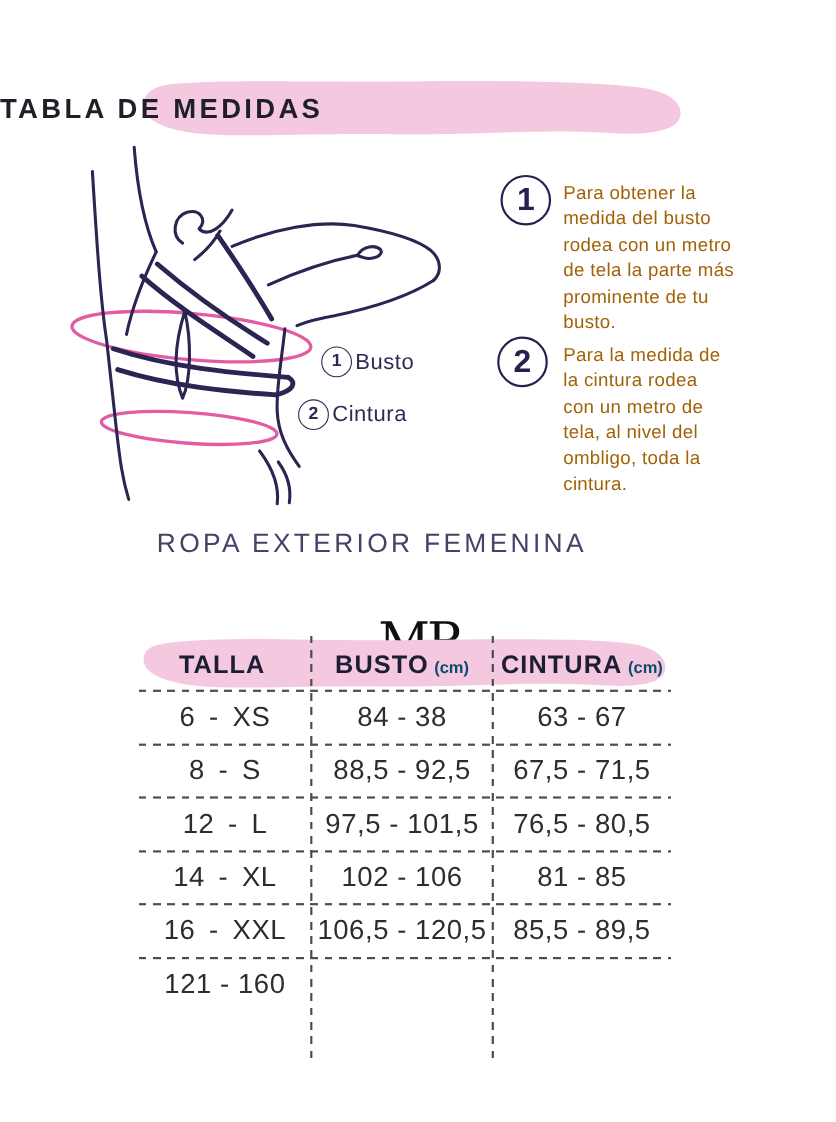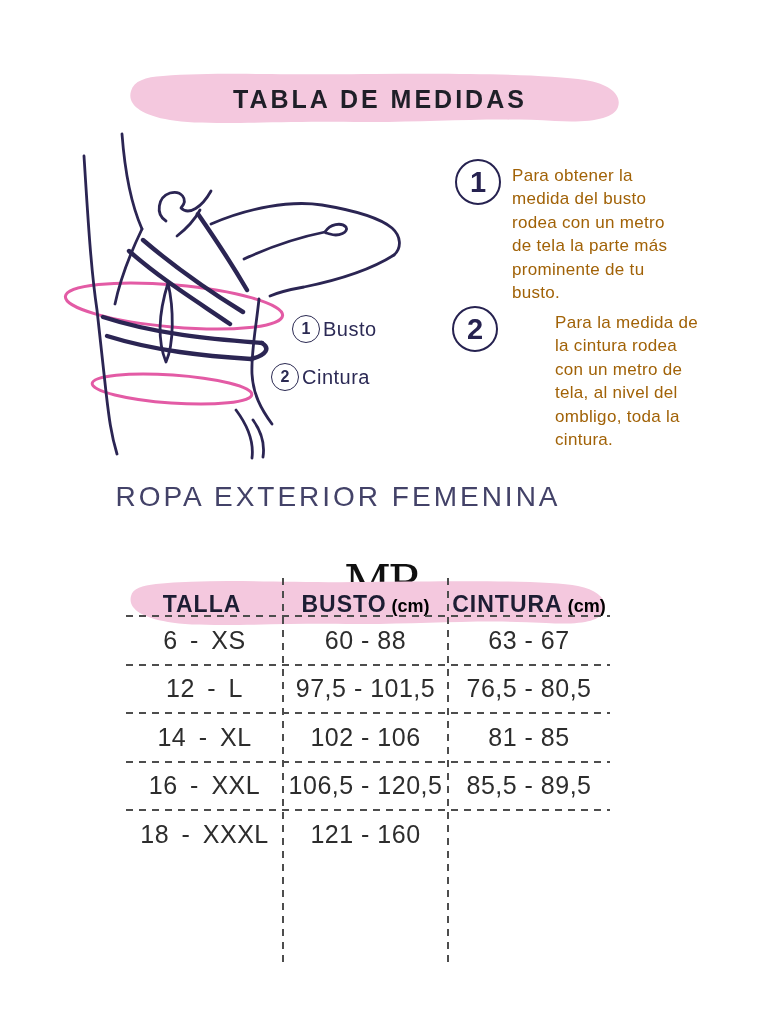--- a/index.html
+++ b/index.html
@@ -4,21 +4,21 @@
 <style>
   html,body{margin:0;padding:0;background:#fff;}
   .page{
     position:relative;width:760px;height:1020px;background:#ffffff;overflow:hidden;
     font-family:"Liberation Sans",sans-serif;
   }
 
   
   .title-blob-svg{position:absolute;left:125px;top:71px;width:500px;height:54px;}
   .page-title{
-    position:absolute;left:0;top:85px;width:760px;text-align:center;
+    position:absolute;left:0;top:85px;width:760px;
     font-size:25px;font-weight:bold;letter-spacing:3px;color:#1f1f28;
   }
 
   
   .figure-svg{position:absolute;left:40px;top:132px;width:400px;height:330px;}
 
   .measure-label{position:absolute;display:flex;align-items:center;gap:3px;height:28px;}
   .measure-label .numcircle{
     width:28px;height:28px;border:1.7px solid #2b2a52;border-radius:50%;
     box-sizing:border-box;display:flex;align-items:center;justify-content:center;
@@ -35,49 +35,49 @@
     font-size:29px;font-weight:bold;color:#262250;
   }
   .instr-circle-1{left:455px;top:159px;}
   .instr-circle-2{left:452px;top:306px;}
   .instr-text{
     position:absolute;left:512px;width:178px;
     font-size:17px;line-height:23.4px;color:#a16207;letter-spacing:0.3px;
     white-space:pre-line;
   }
   .instr-text-1{top:164px;}
-  .instr-text-2{top:311px;margin-left:43px;}
+  .instr-text-2{top:311px;}
 
   
   .section-heading{
     position:absolute;left:0;top:481px;width:676px;text-align:center;
-    font-size:28px;letter-spacing:3px;color:#434268;
+    font-size:24px;letter-spacing:3px;color:#434268;
   }
   .brand-logo{
     position:absolute;left:0;top:512px;width:760px;text-align:center;
     font-family:"DejaVu Serif",serif;font-size:46px;line-height:52px;color:#101010;
     letter-spacing:-3px;
     margin-top:44px;
   }
 
   
   .size-table{position:absolute;left:126px;top:578px;width:484px;height:390px;}
   .table-blob-svg{position:absolute;left:0;top:0;width:484px;height:48px;}
   .thead{
     position:absolute;left:0;top:0;width:484px;height:50px;
     display:grid;grid-template-columns:157px 165px 162px;
   }
   .th{
     display:flex;align-items:baseline;justify-content:center;gap:5px;
     padding-top:13px;box-sizing:border-box;
   }
   .th .h-label{font-size:23px;font-weight:bold;color:#1d1d33;letter-spacing:1px;}
-  .th .h-unit{font-size:18px;font-weight:bold;color:#000000;text-align:center;}
+  .th .h-unit{font-size:15px;font-weight:bold;color:#0c4a6e;text-align:center;}
   .tbody{
-    position:absolute;left:0;top:38px;width:484px;height:340px;
+    position:absolute;left:0;top:50px;width:484px;height:340px;
     display:grid;grid-template-rows:repeat(7,1fr);
   }
   .trow{
     position:relative;display:grid;grid-template-columns:157px 165px 162px;
   }
   .trow::before{
     content:"";position:absolute;left:0;right:0;top:-1px;height:2px;
     background:repeating-linear-gradient(to right,#4d4d4d 0 7px,transparent 7px 13px);
   }
   .td{
@@ -175,40 +175,44 @@
       </div>
       <div class="th">
         <span class="h-label">CINTURA</span>
         <span class="h-unit">(cm)</span>
       </div>
     </div>
 
     <div class="tbody">
       <div class="trow">
         <div class="td td-talla">6 - XS</div>
-        <div class="td">60 - 88</div>
+        <div class="td">84 - 38</div>
         <div class="td">63 - 67</div>
+      </div>
+      <div class="trow">
+        <div class="td td-talla">8 - S</div>
+        <div class="td">88,5 - 92,5</div>
+        <div class="td">67,5 - 71,5</div>
       </div>
       <div class="trow">
         <div class="td td-talla">12 - L</div>
         <div class="td">97,5 - 101,5</div>
         <div class="td">76,5 - 80,5</div>
       </div>
       <div class="trow">
         <div class="td td-talla">14 - XL</div>
         <div class="td">102 - 106</div>
         <div class="td">81 - 85</div>
       </div>
       <div class="trow">
         <div class="td td-talla">16 - XXL</div>
         <div class="td">106,5 - 120,5</div>
         <div class="td">85,5 - 89,5</div>
       </div>
       <div class="trow">
-        <div class="td td-talla">18 - XXXL</div>
         <div class="td">121 - 160</div>
       </div>
     </div>
 
     <div class="vline vline-1"></div>
     <div class="vline vline-2"></div>
   </div>
 
 </div>
 

